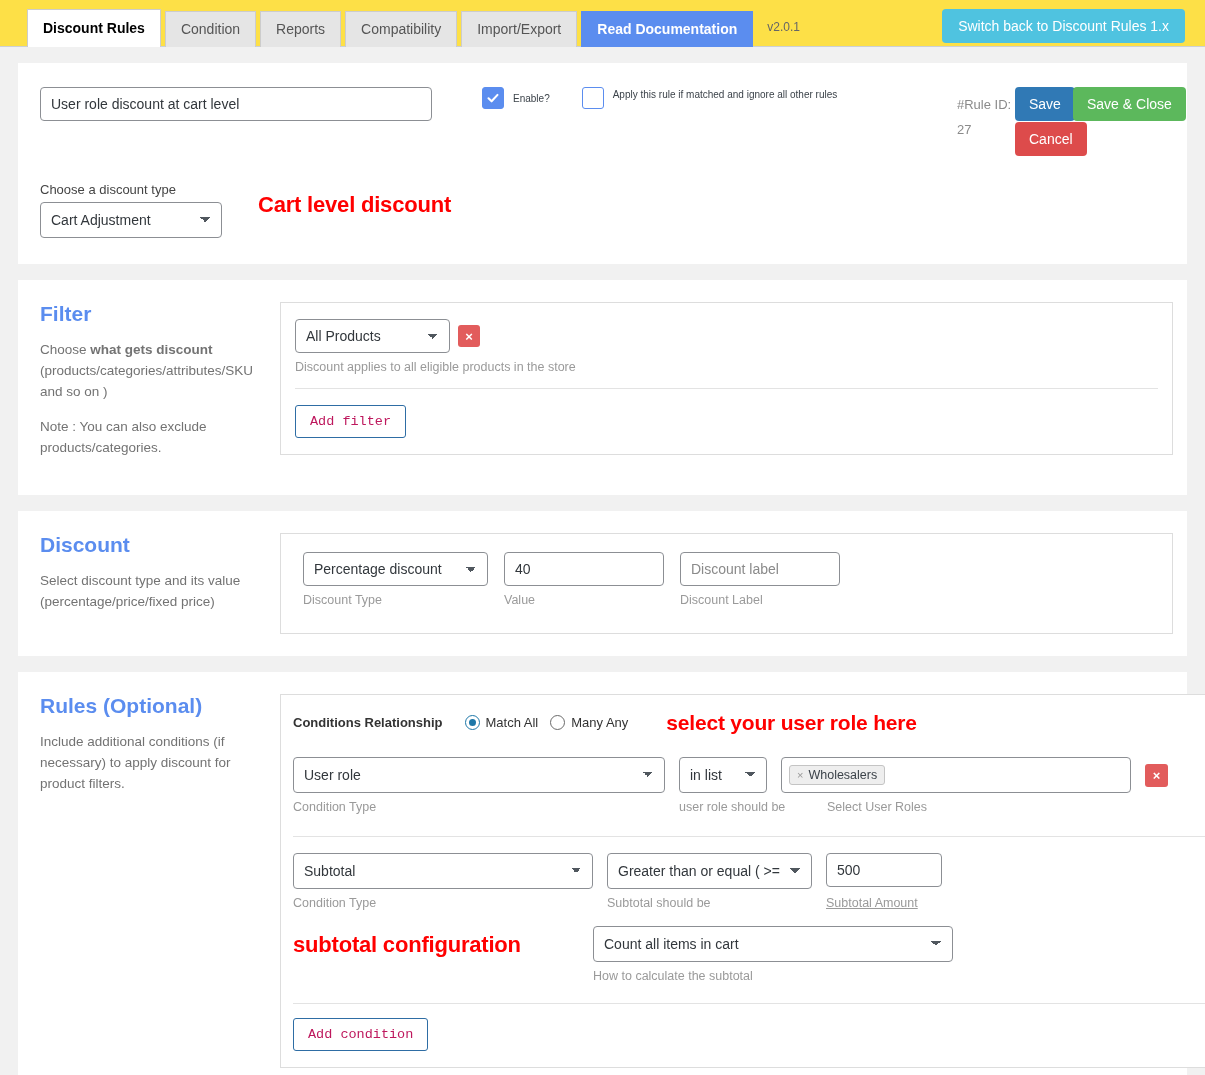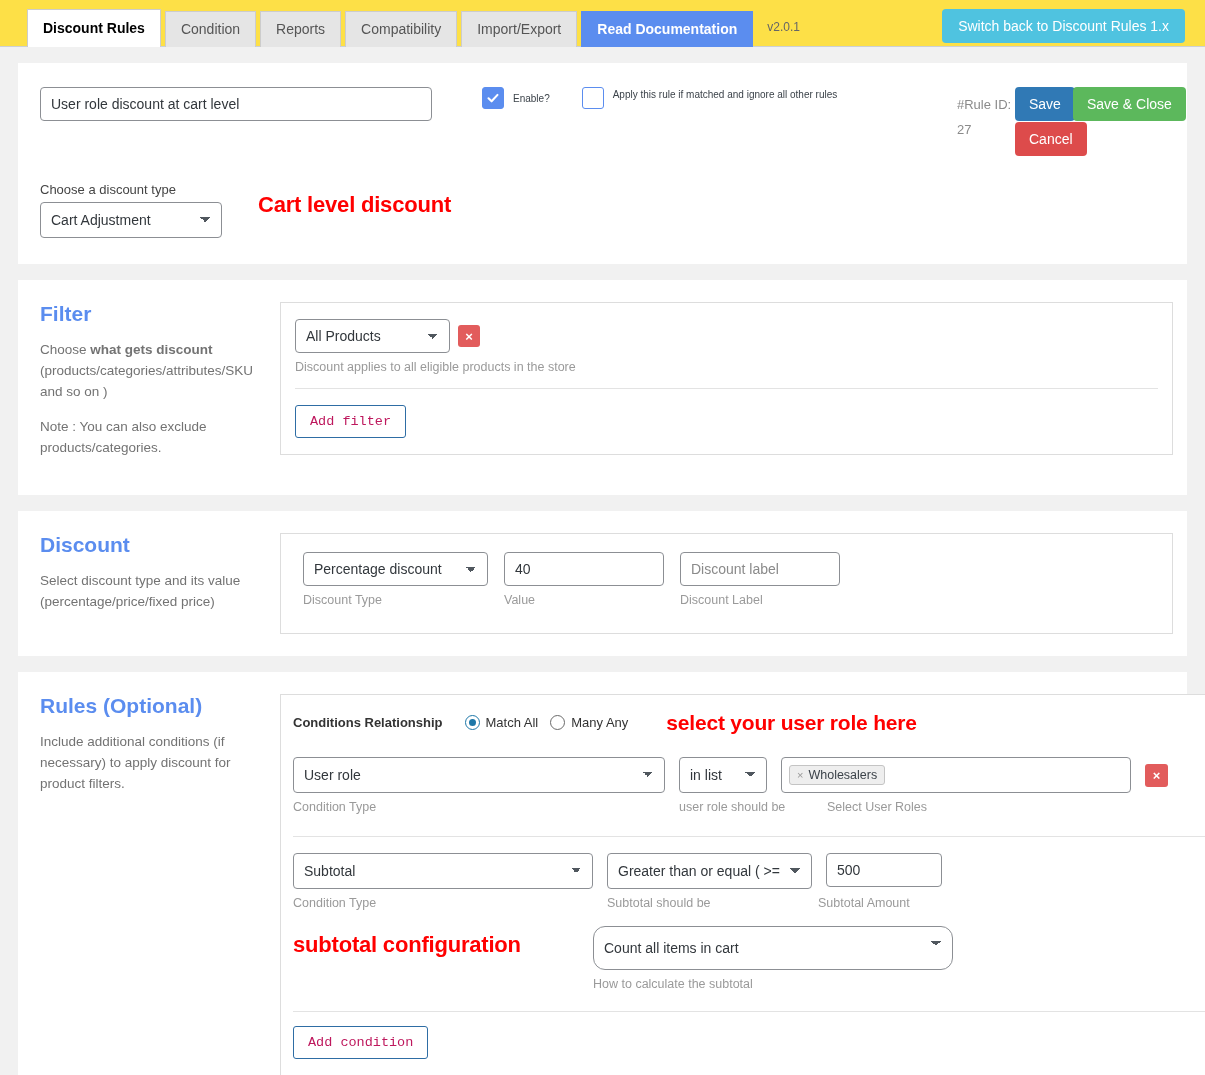--- a/index.html
+++ b/index.html
@@ -243,21 +243,21 @@
   .tag {
     background: #eee; border: 1px solid #c4c4c4; border-radius: 3px;
     color: #3c434a; font-size: 12.5px;
     padding: 2px 7px; display: inline-flex; align-items: center;
   }
   .tag .x { color: #999; margin-right: 5px; font-size: 11px; cursor: pointer; }
 
   .cond-type-2 { width: 300px; height: 36px; }
   .cond-op-2 { width: 205px; height: 36px; margin-left: 14px; }
   .cond-val-2 { width: 116px; height: 36px; margin-left: 14px; }
-  .subtotal-calc { width: 360px; height: 44px; border-radius: 12px; }
+  .subtotal-calc { width: 360px; height: 36px; }
 
   .lbl-row { display: flex; }
 </style>
 </head>
 <body>
 
 <div class="tabbar">
   <div class="tab active">Discount Rules</div>
   <div class="tab">Condition</div>
   <div class="tab">Reports</div>
@@ -417,21 +417,21 @@
             <option>Greater than or equal ( &gt;= )</option>
           </select>
           <input class="cond-val-2" type="text" value="500" style="">
           <button class="xbtn xbtn-lg" style="margin-left:268px; margin-top:7px;">
             <span>×</span>
           </button>
         </div>
         <div class="lbl-row">
           <div class="helper" style="width:300px;">Condition Type</div>
           <div class="helper" style="width:205px; margin-left:14px;">Subtotal should be</div>
-          <div class="helper" style="margin-left:6px;">Subtotal Amount</div>
+          <div class="helper" style="margin-left:14px;text-decoration:underline;">Subtotal Amount</div>
         </div>
 
         <div class="row" style="margin-top:16px; align-items:flex-start;">
           <div class="annot" style="width:300px; font-size:22px; padding-top:6px;">subtotal configuration</div>
           <div>
             <select class="subtotal-calc">
               <option>Count all items in cart</option>
             </select>
             <div class="helper">How to calculate the subtotal</div>
           </div>

